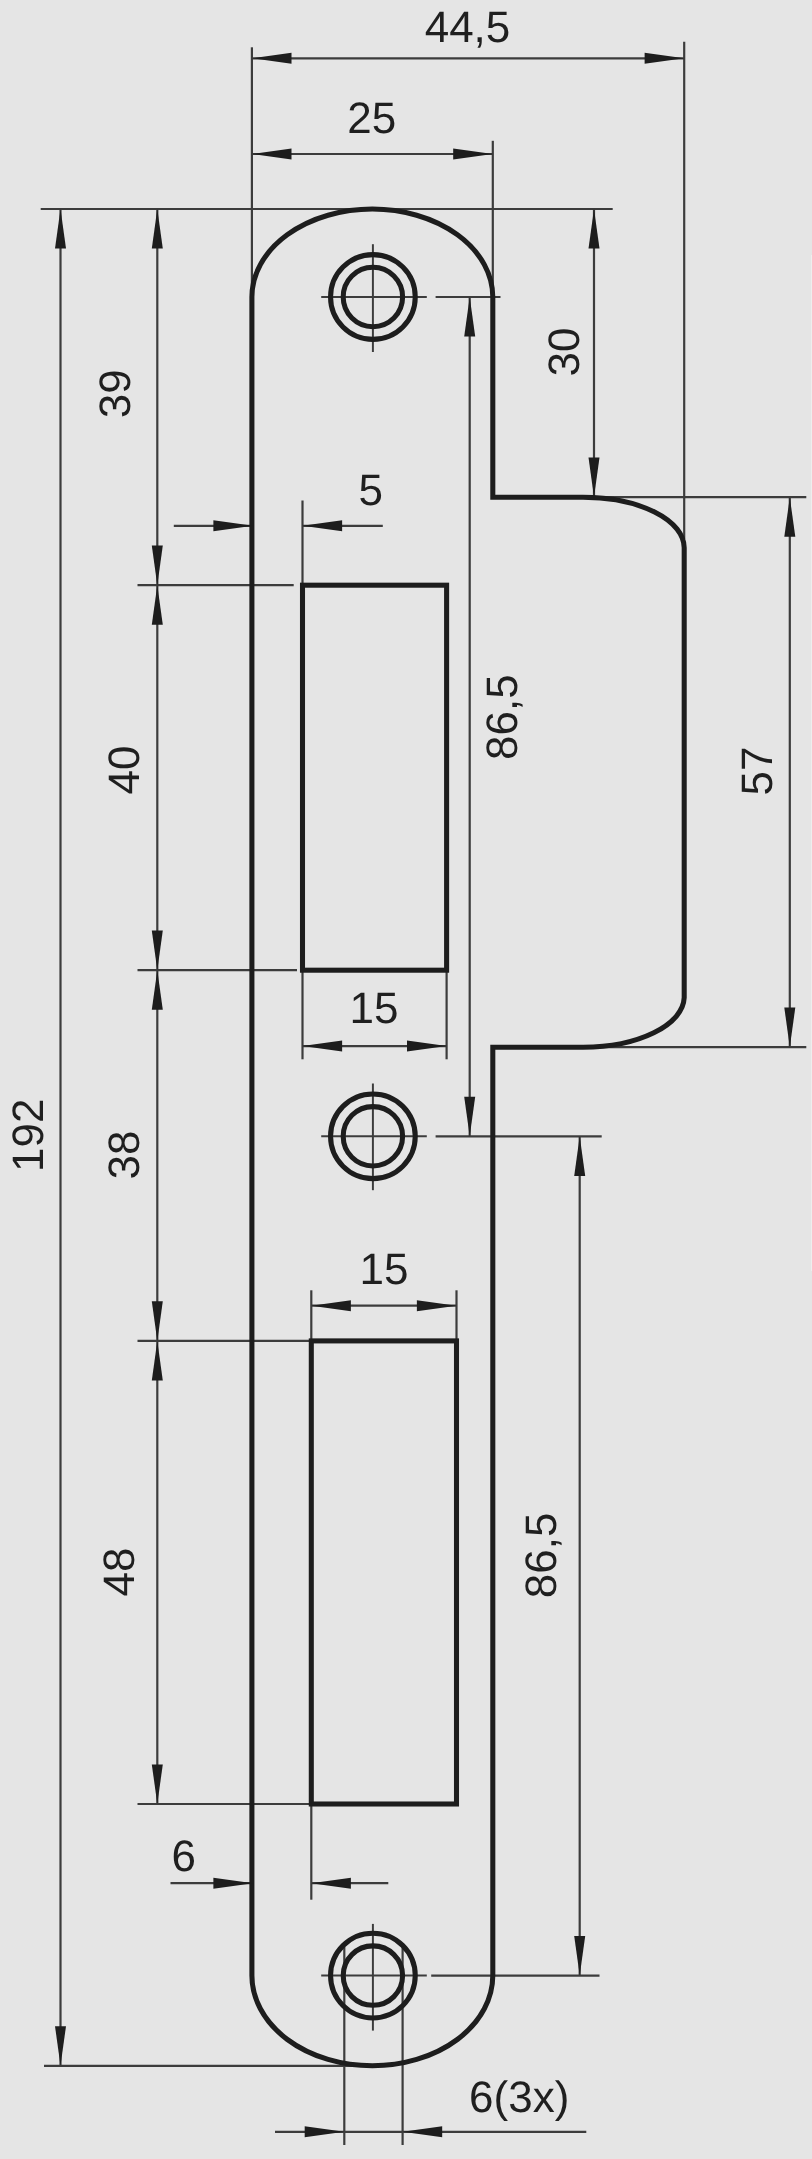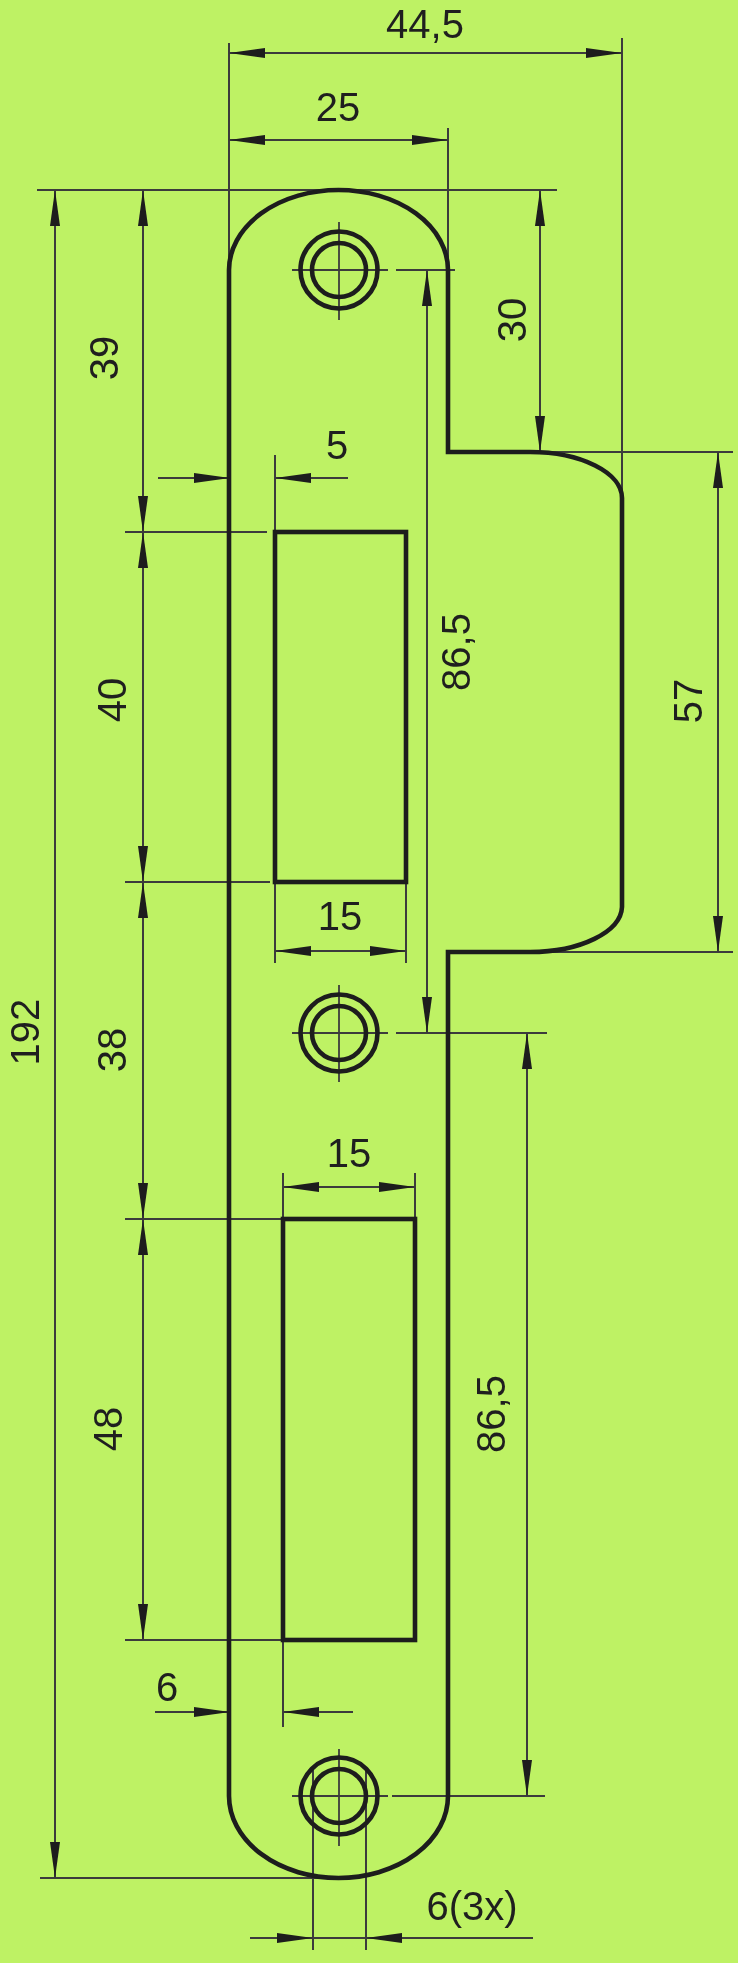--- a/index.html
+++ b/index.html
@@ -1,16 +1,16 @@
 <!DOCTYPE html>
 <html><head>
 <meta charset="utf-8">
 <style>
   html,body{margin:0;padding:0;background:#ffffff;}
-  .canvas{position:relative;width:738px;height:1963px;background:#bef264;overflow:hidden;}
+  .canvas{position:relative;width:738px;height:1963px;background:#e5e5e5;overflow:hidden;}
   svg{display:block;width:738px;height:1963px;}
   .outline{stroke:#1d1d1d;stroke-width:4.6;fill:none;}
   .thin{stroke:#3c3c3c;stroke-width:2;fill:none;}
   .cross{stroke:#3c3c3c;stroke-width:1.8;fill:none;}
   .arrow{fill:#1d1d1d;stroke:none;}
   text{font-family:"Liberation Sans", sans-serif;font-size:40px;fill:#1f1f1f;}
 </style>
 </head>
 <body>
 

